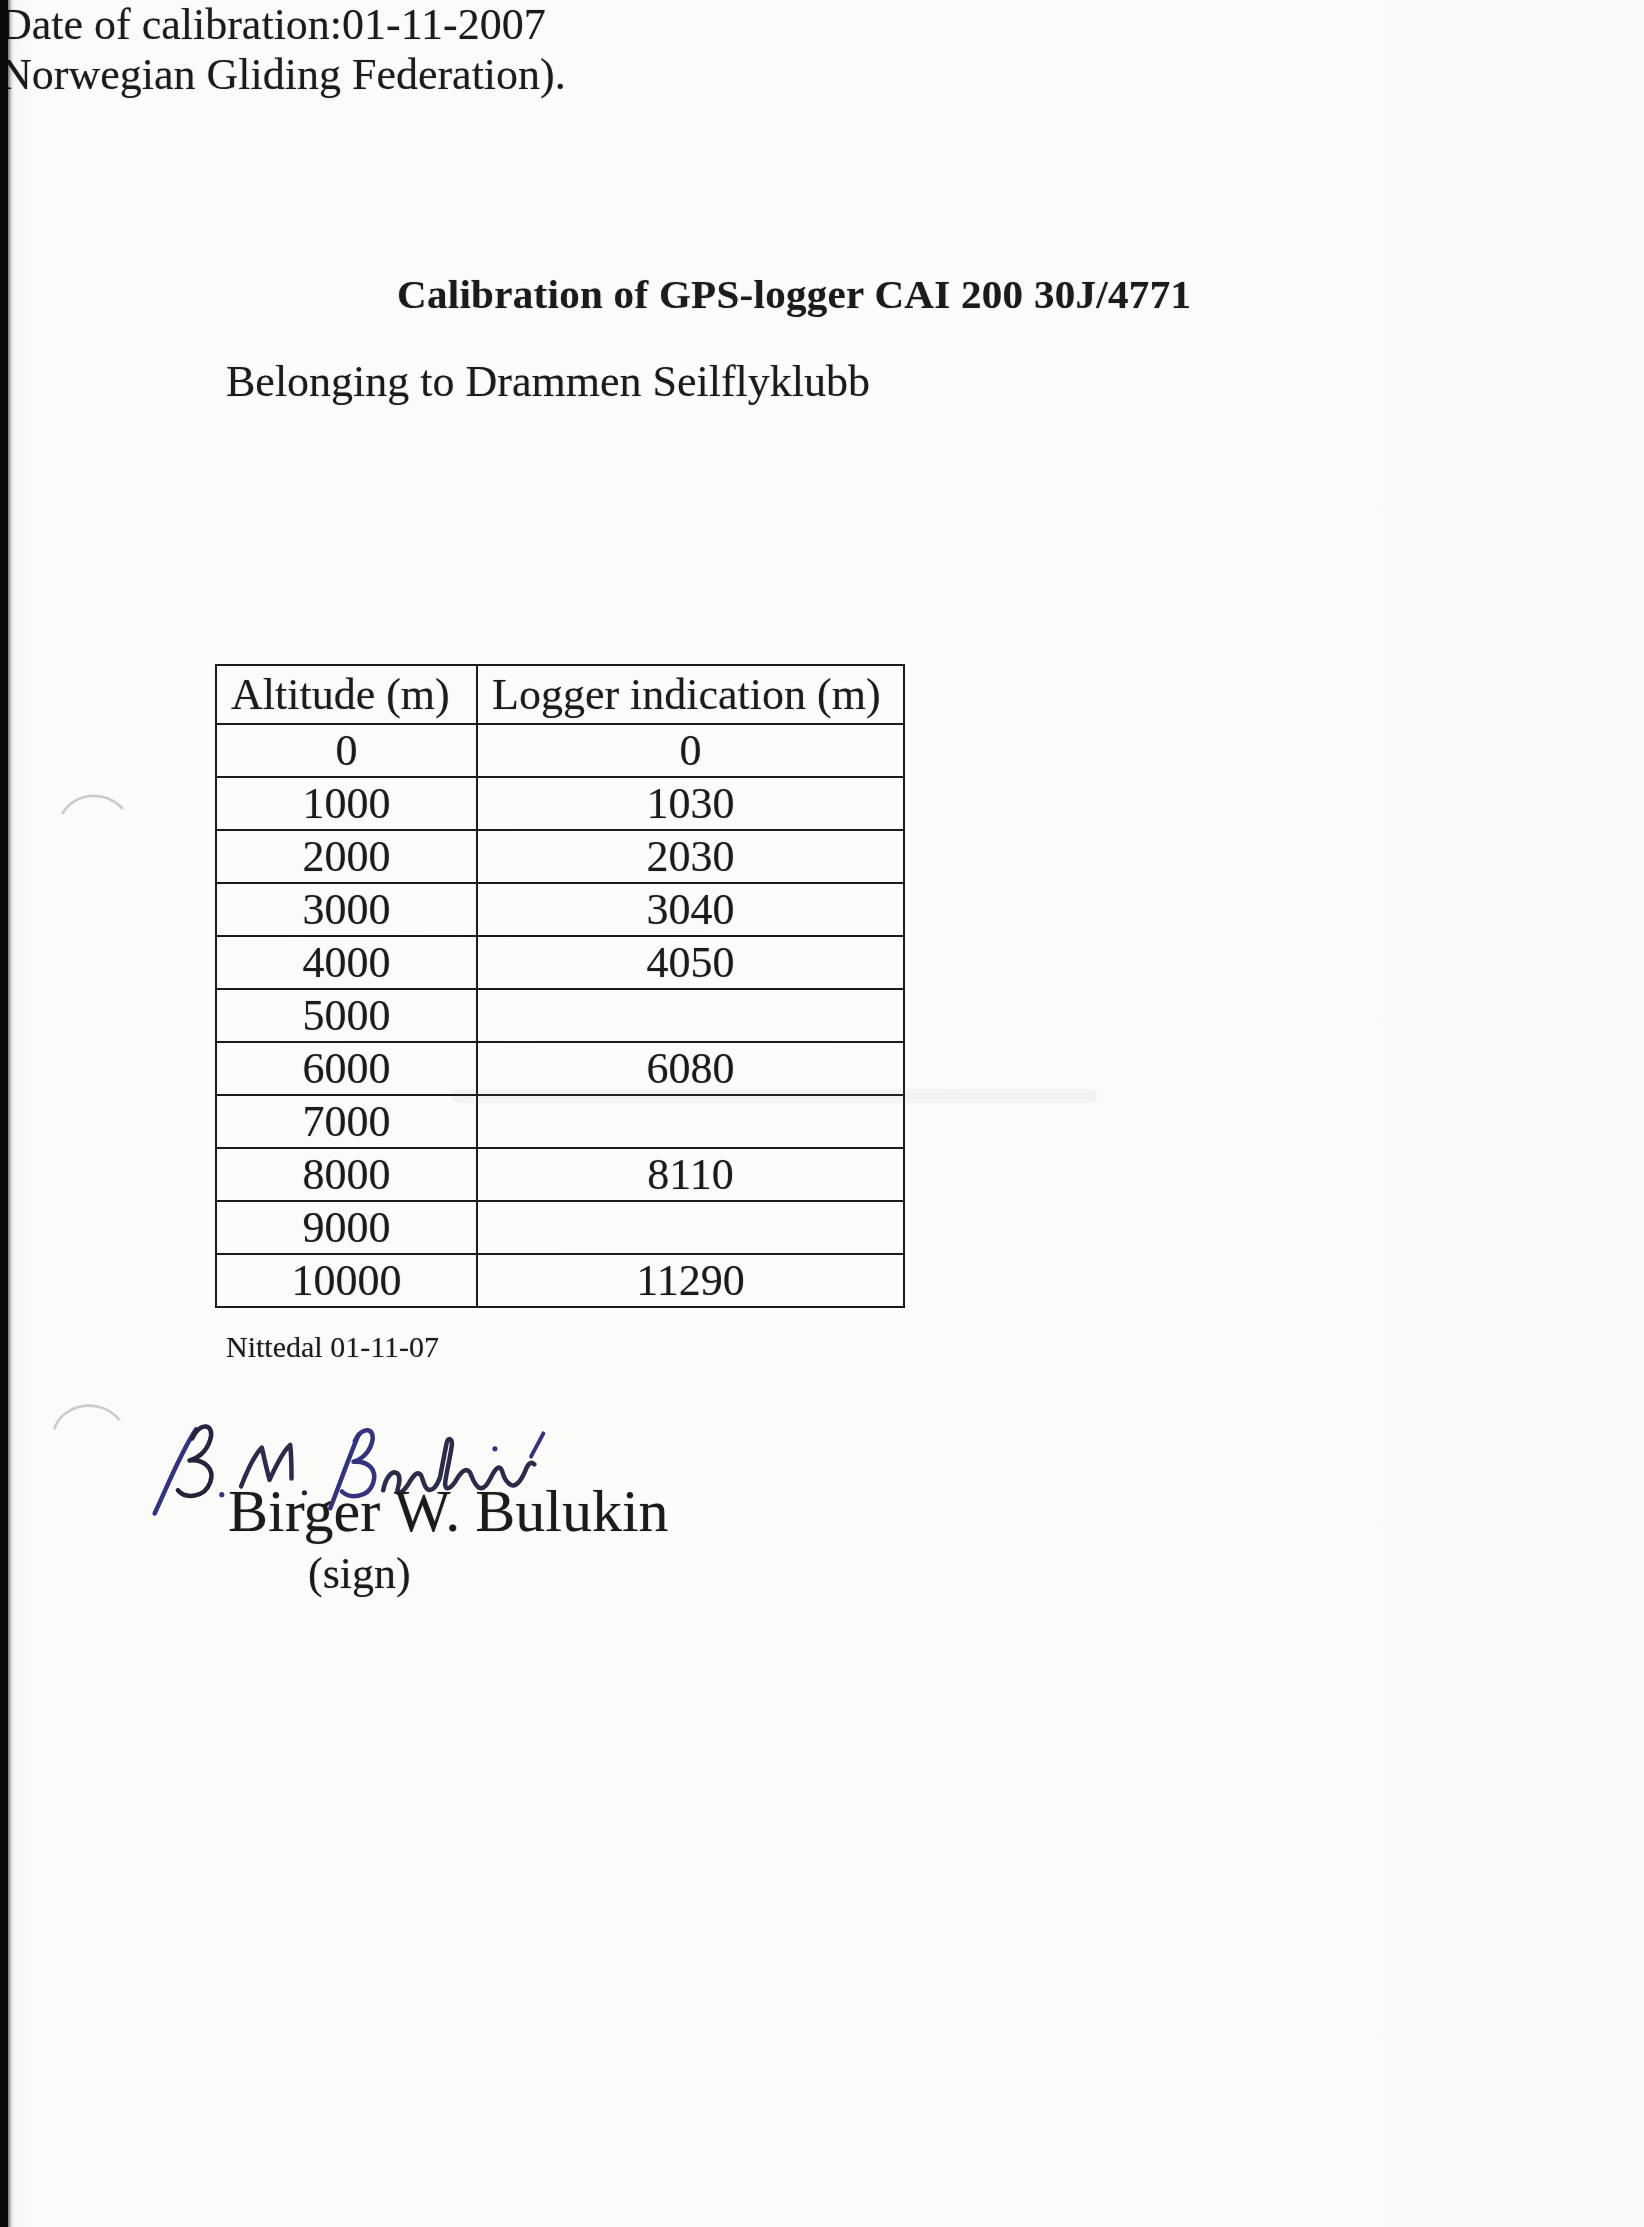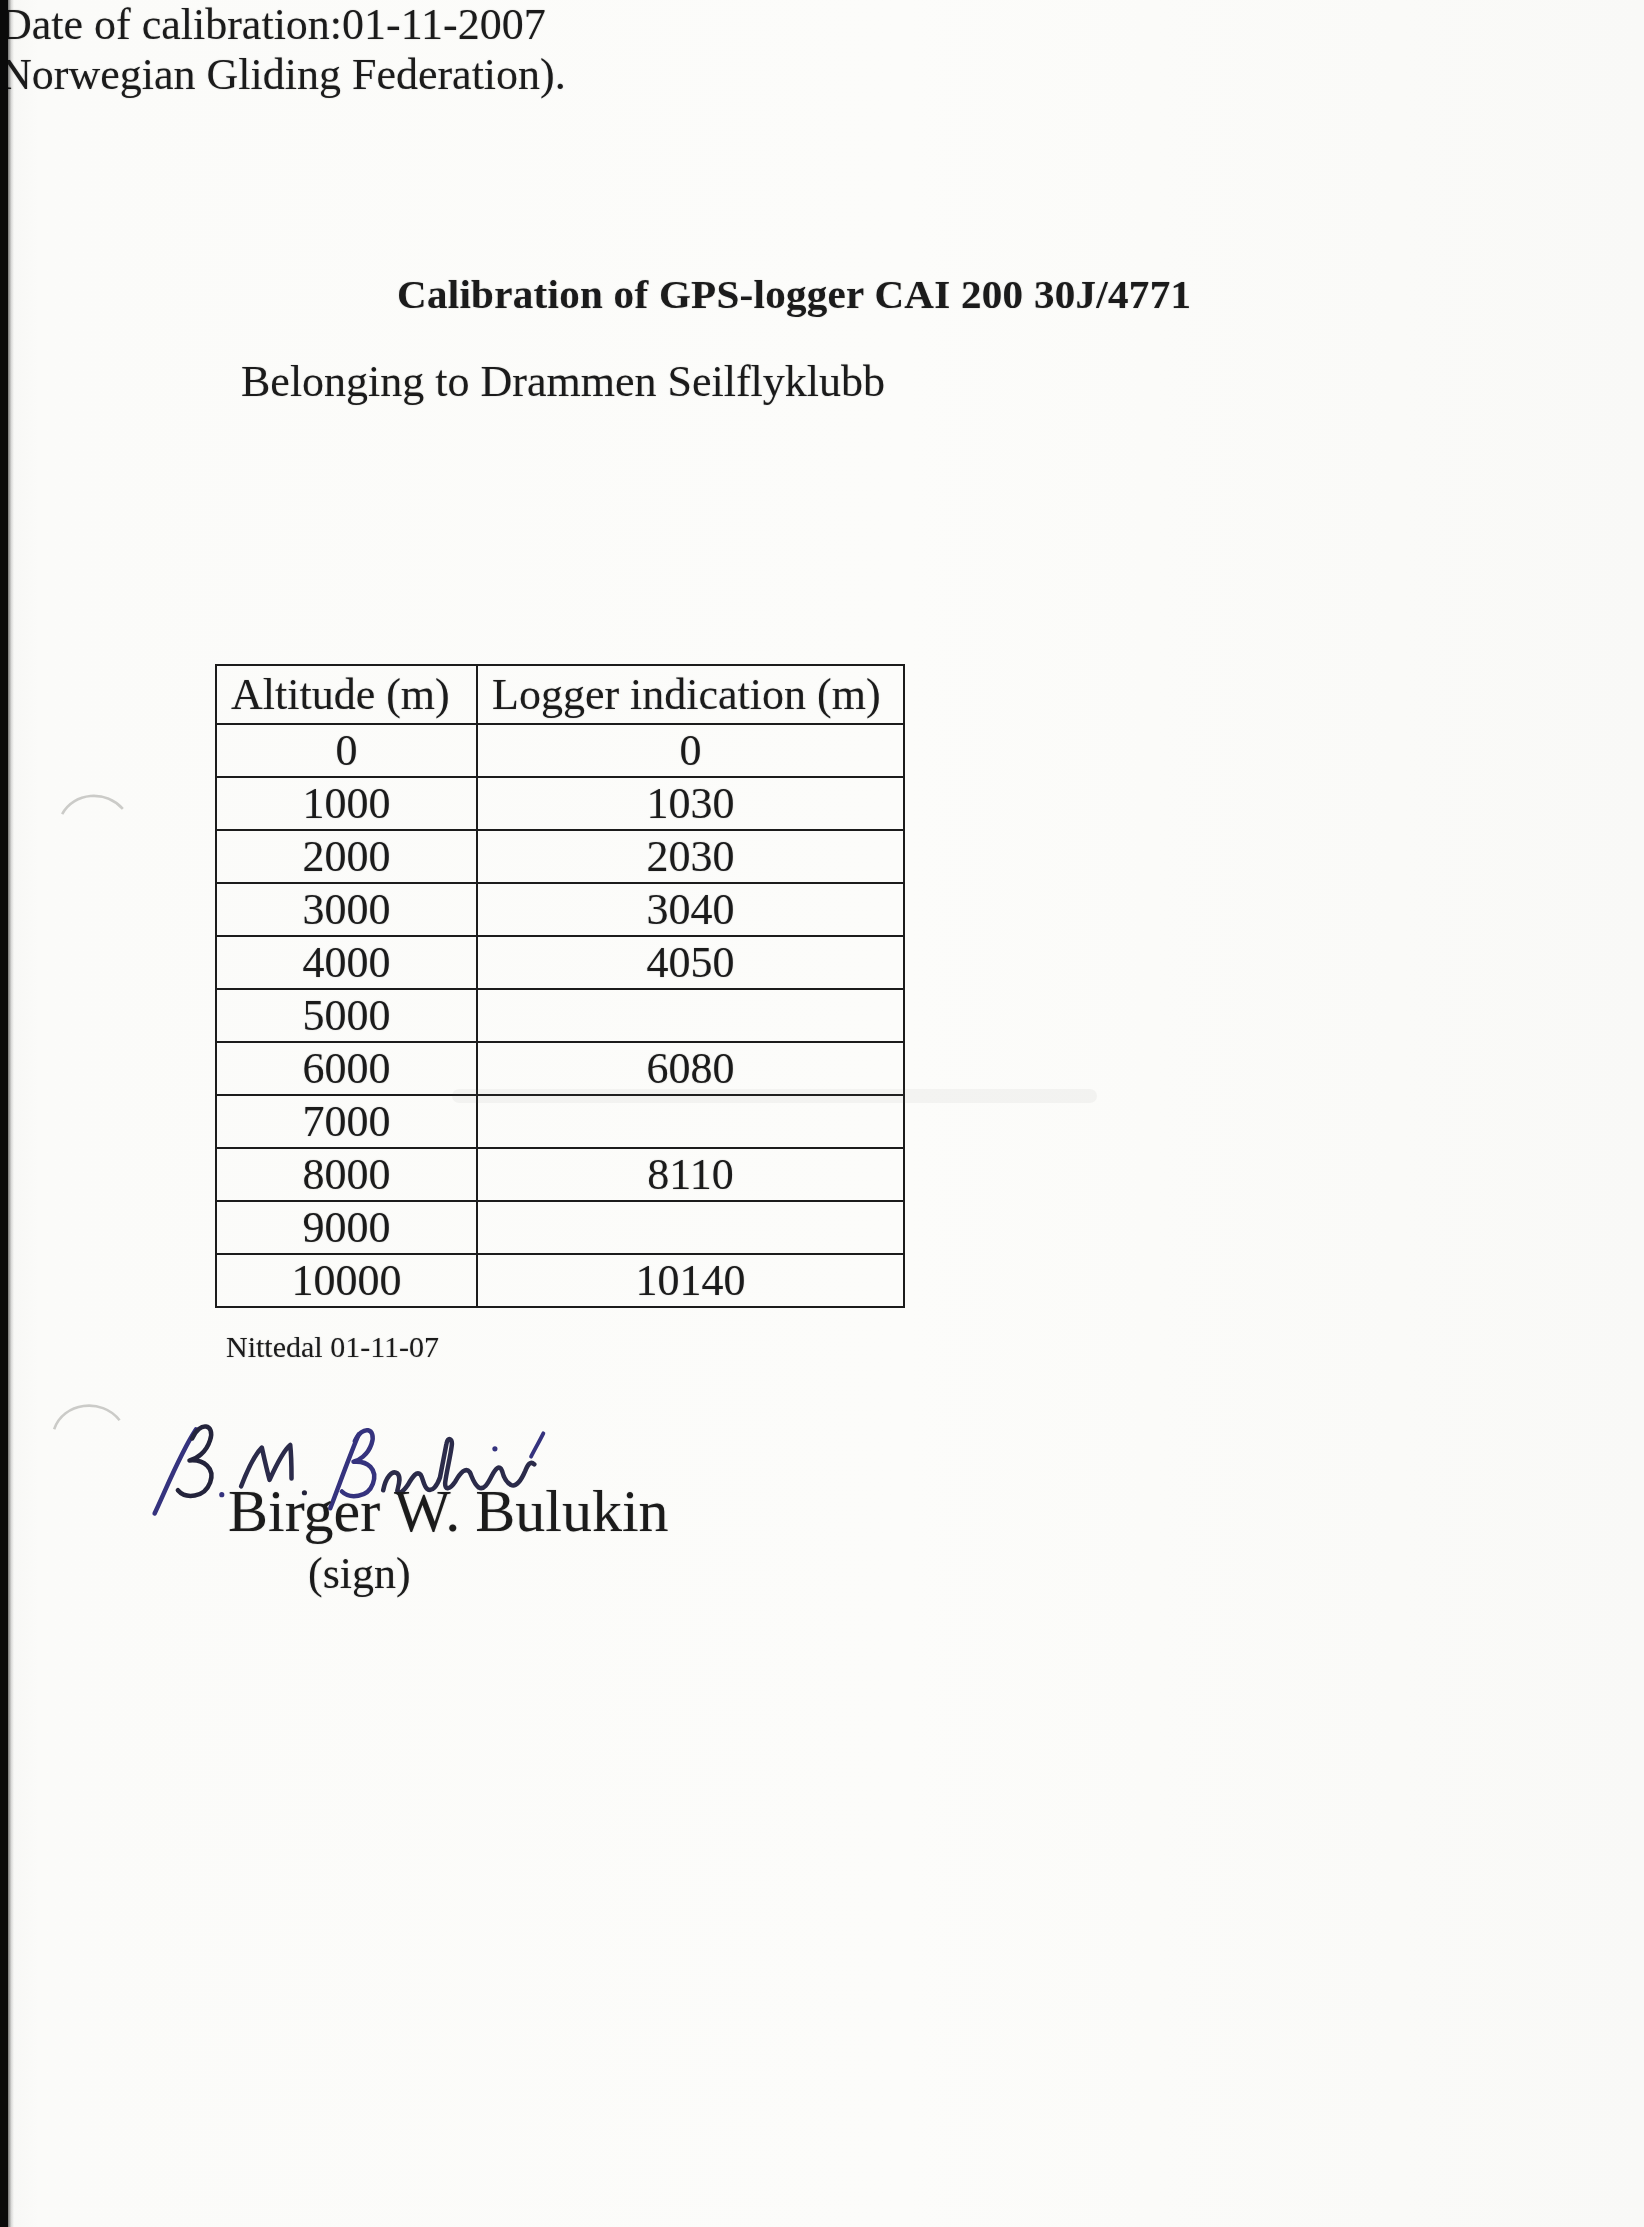--- a/index.html
+++ b/index.html
@@ -15,21 +15,21 @@
   .scan-edge {
     position:absolute; left:0; top:0; width:8.4px; height:100%;
     background:#0a0a0a;
   }
   .scan-edge-fade {
     position:absolute; left:8.4px; top:0; width:5.8px; height:100%;
     background:linear-gradient(90deg, rgba(10,10,10,.55), rgba(10,10,10,.12) 55%, transparent);
   }
   .txt { position:absolute; text-shadow:0 0 1.3px rgba(25,25,25,.35); white-space:nowrap; }
   .doc-title { left:397px; top:270px; font-size:41px; font-weight:bold; letter-spacing:0.3px; }
-  .belonging { left:226px; top:356px; font-size:44px;margin-left:15px; }
+  .belonging { left:226px; top:356px; font-size:44px; }
   .para { left:226px; top:451px; font-size:44px; line-height:50px;font-family:Liberation Serif, serif; }
   .para p { text-shadow:0 0 1.3px rgba(25,25,25,.35); white-space:nowrap; }
   .cal-table {
     position:absolute; left:215px; top:664px; width:690px;
     border-collapse:collapse; font-size:44px;
     text-shadow:0 0 1.3px rgba(25,25,25,.35);
   }
   .cal-table th, .cal-table td { border:2.6px solid #1c1c1c; font-weight:normal; }
   .cal-table th { height:59px; text-align:left; padding-left:14px; }
   .cal-table th.col-alt { width:261px; }
@@ -106,21 +106,21 @@
       <tr>
           <td>8000</td>
           <td>8110</td>
         </tr>
       <tr>
           <td>9000</td>
           <td></td>
         </tr>
       <tr>
           <td>10000</td>
-          <td>10140</td>
+          <td>11290</td>
         </tr>
     </tbody>
   </table>
 
   <div class="smudge"></div>
 
   <p class="txt place-date">Nittedal 01-11-07</p>
 
   <svg class="signature" width="452" height="110" viewBox="0 0 700 170" fill="none">
     <g stroke-linecap="round" stroke-linejoin="round" fill="none">

